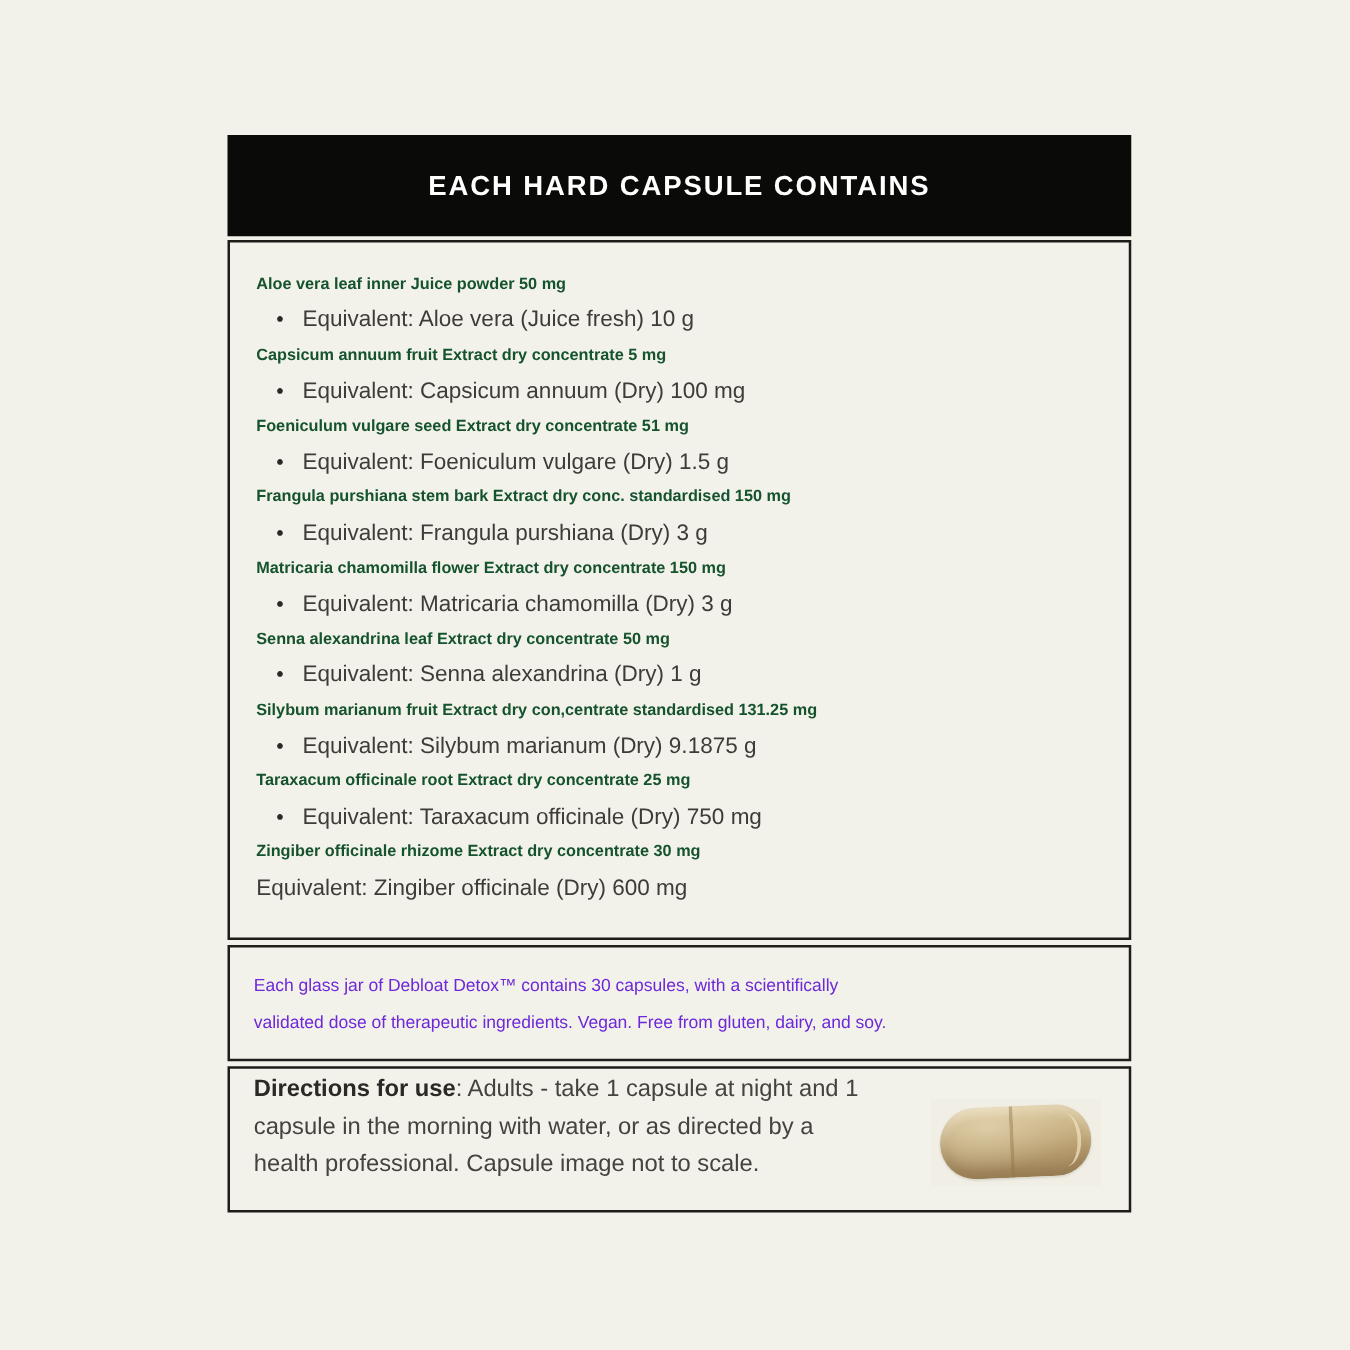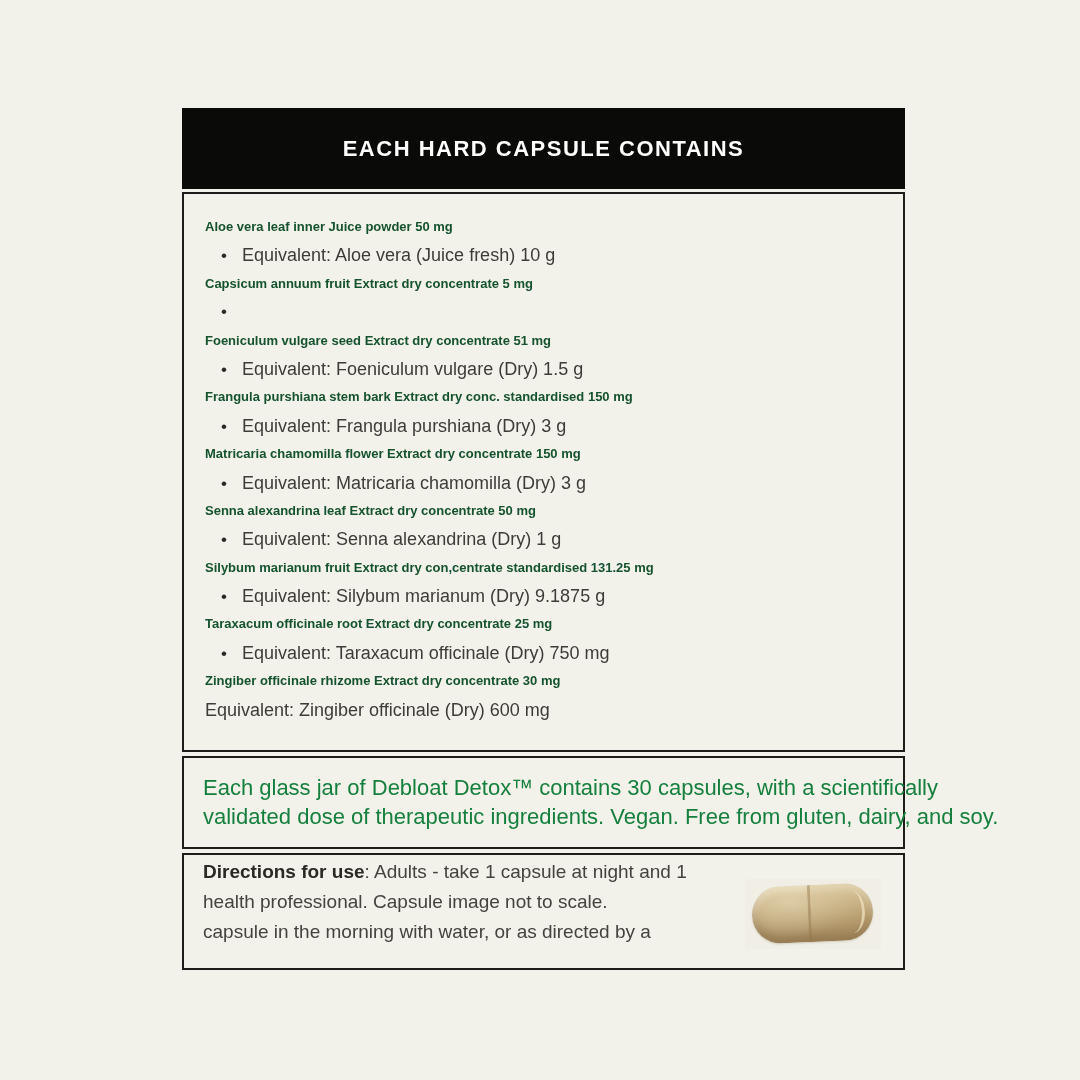--- a/index.html
+++ b/index.html
@@ -82,22 +82,22 @@
     color: #2a2925;
   }
   .ing-equiv.no-bullet { margin-left: 0; }
 
   .box.info {
     margin-top: 4px;
     height: 93px;
     padding: 16px 0 0 19px;
   }
   .info-line {
-    font-size: 22px;
-    color: #15803d;
+    font-size: 14px;
+    color: #6d28d9;
     line-height: 28.5px;
     white-space: nowrap;
   }
 
   .box.directions {
     margin-top: 4px;
     height: 117px;
     padding: 2px 0 0 19px;
     position: relative;
   }
@@ -174,20 +174,21 @@
     <div class="ing-equiv">
       <span class="bullet">•</span>
       <span>Equivalent: Aloe vera (Juice fresh) 10 g</span>
     </div>
   </div>
 
   <div class="ing-item">
     <div class="ing-name">Capsicum annuum fruit Extract dry concentrate 5 mg</div>
     <div class="ing-equiv">
       <span class="bullet">•</span>
+      <span>Equivalent: Capsicum annuum (Dry) 100 mg</span>
     </div>
   </div>
 
   <div class="ing-item">
     <div class="ing-name">Foeniculum vulgare seed Extract dry concentrate 51 mg</div>
     <div class="ing-equiv">
       <span class="bullet">•</span>
       <span>Equivalent: Foeniculum vulgare (Dry) 1.5 g</span>
     </div>
   </div>
@@ -244,22 +245,22 @@
 
     <section class="box info">
       <div class="info-line">Each glass jar of Debloat Detox™ contains 30 capsules, with a scientifically</div>
       <div class="info-line">validated dose of therapeutic ingredients. Vegan. Free from gluten, dairy, and soy.</div>
     </section>
 
     <section class="box directions">
       <div class="dir-line">
         <span class="dir-bold">Directions for use</span><span>: Adults - take 1 capsule at night and 1</span>
       </div>
+      <div class="dir-line">capsule in the morning with water, or as directed by a</div>
       <div class="dir-line">health professional. Capsule image not to scale.</div>
-      <div class="dir-line">capsule in the morning with water, or as directed by a</div>
 
       <div class="capsule-photo">
         <div class="capsule">
           <div class="cap-half"></div>
           <div class="cap-shine"></div>
         </div>
       </div>
     </section>
 
   </div>

